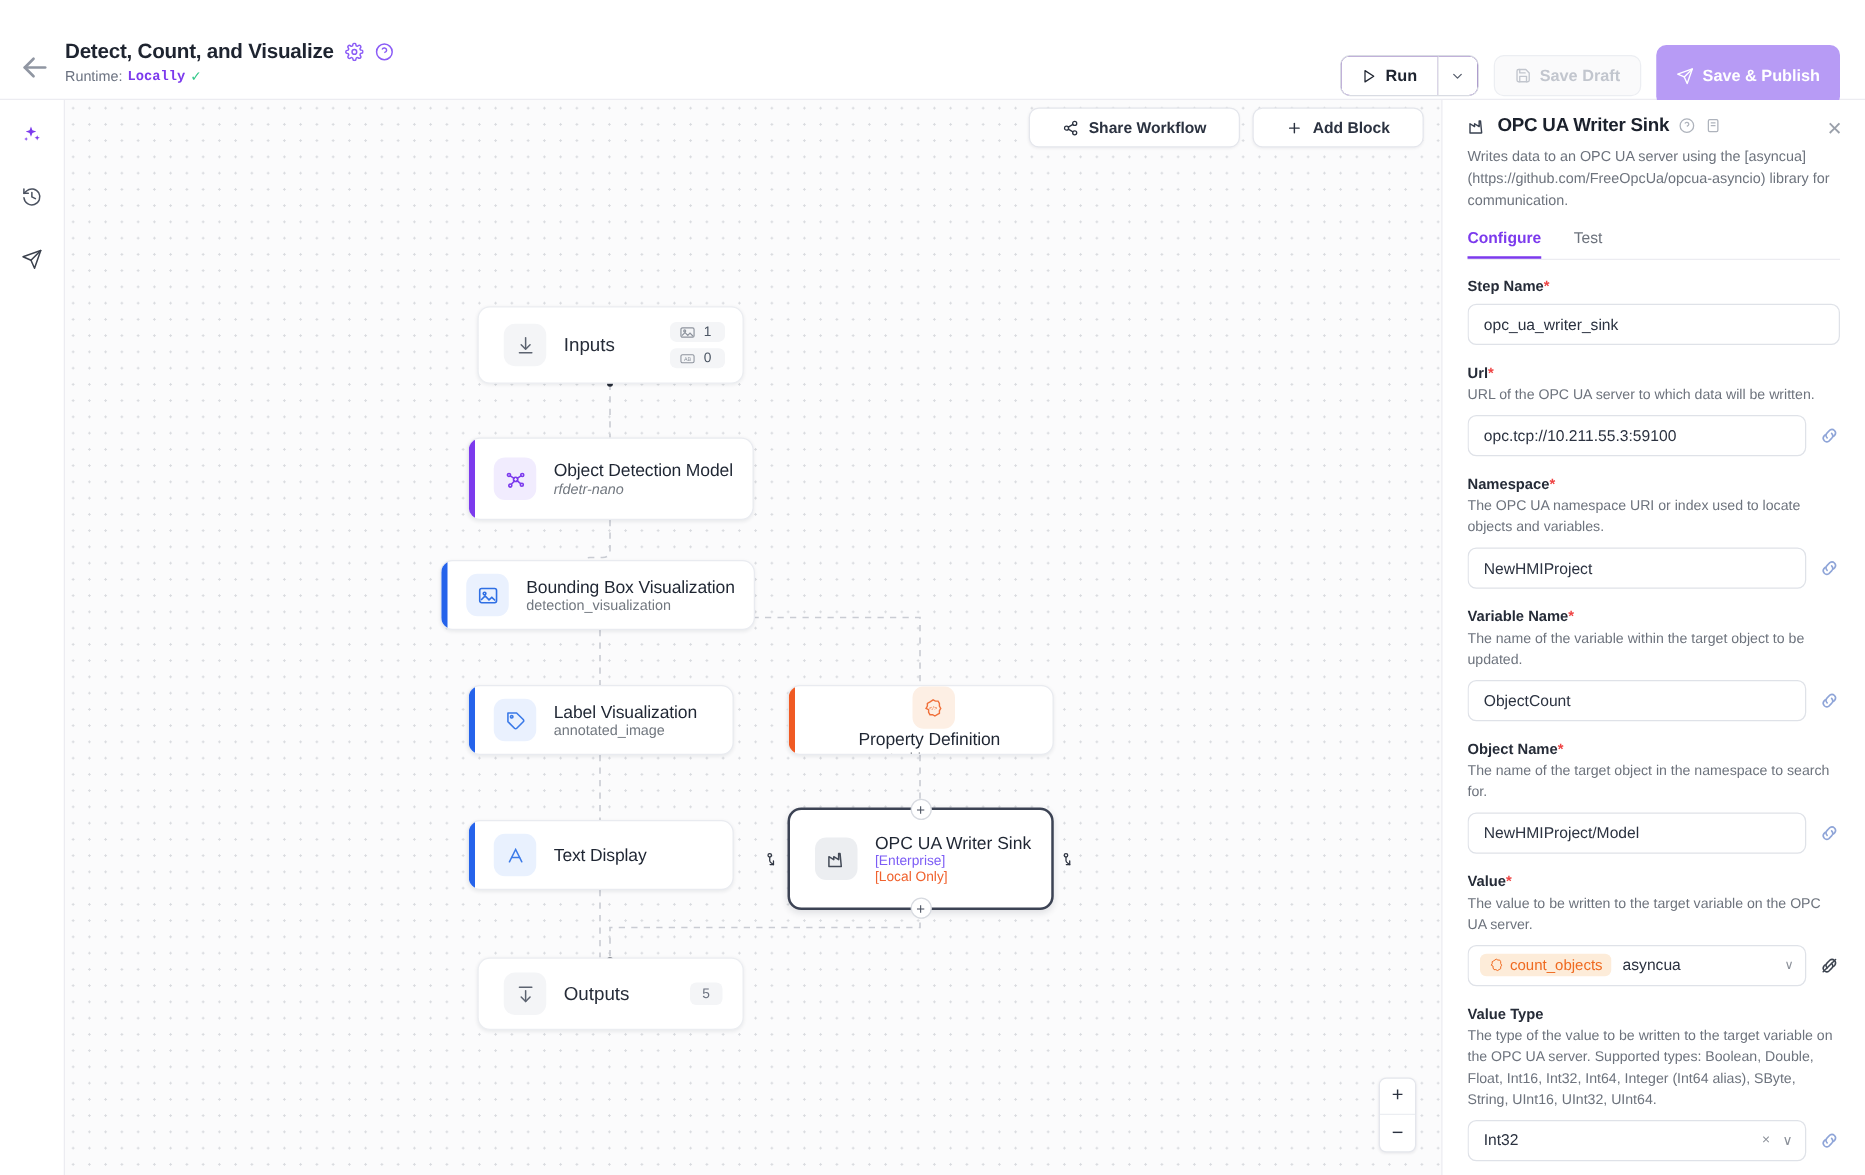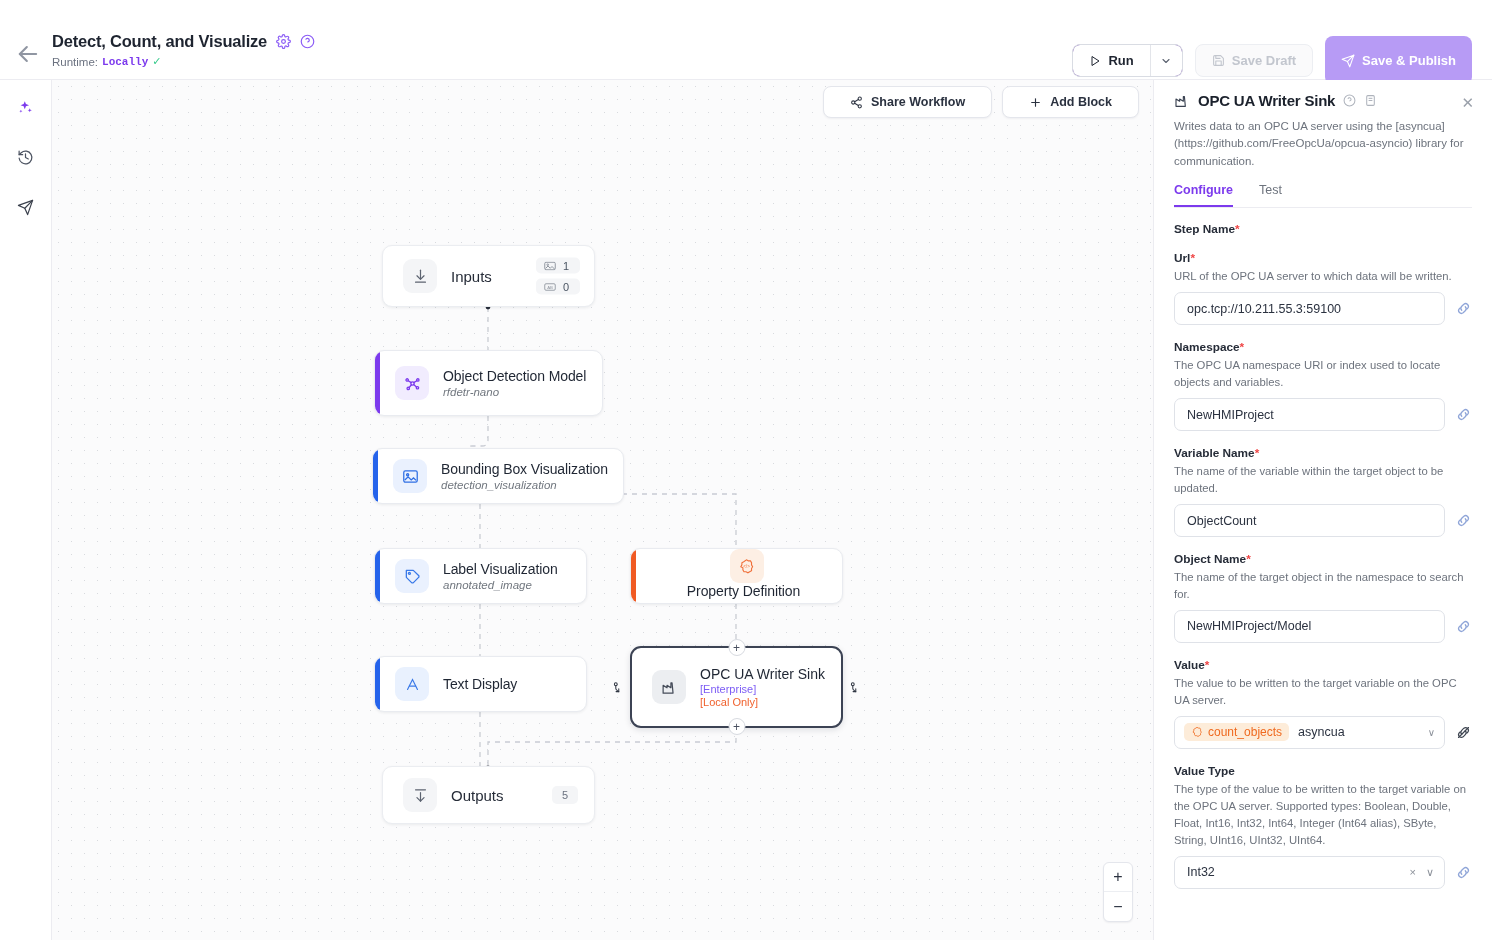--- a/index.html
+++ b/index.html
@@ -91,21 +91,21 @@
     overflow: hidden; cursor: pointer;
   }
   .node .accent { position: absolute; left: 0; top: 0; bottom: 0; width: 5px; }
   .node-ico {
     width: 34px; height: 34px; border-radius: 9px; display: flex; align-items: center; justify-content: center;
     margin-left: 20px; flex: none;
   }
   .node-ico svg { width: 17px; height: 17px; }
   .node-text { margin-left: 14px; display: flex; flex-direction: column; gap: 2px; }
   .node-title { font-size: 14px; color: #1f2633; letter-spacing: -0.1px; }
-  .node-sub { font-size: 11.5px; color: #71777f; font-style: italic; }
+  .node-sub { font-size: 11.5px; color: #71777f; }
   .node-sub.mono-ital { font-style: italic; }
 
   
   .io-node { border-color: #ebedf1; }
   .io-ico { background: #f4f5f7; color: #5c6370; }
   .io-title { font-size: 15px; color: #262c38; }
   .badges { position: absolute; right: 14px; top: 50%; transform: translateY(-50%); display: flex; flex-direction: column; gap: 5px; }
   .badge {
     display: flex; align-items: center; gap: 7px; background: #f4f5f7; border-radius: 5px;
     padding: 2px 8px; font-size: 11px; color: #4b5563; min-width: 44px;
@@ -375,21 +375,21 @@
             <line x1="7.2" y1="17.6" x2="10.6" y2="13.8"></line>
             <line x1="17.6" y1="16.8" x2="13.6" y2="13.4"></line>
           </svg>
       </div>
       <div class="node-text">
         <span class="node-title">Object Detection Model</span>
         <span class="node-sub mono-ital">rfdetr-nano</span>
       </div>
     </div>
 
-    <div class="node" style="left:300px; top:368px; width:252px; height:56px;margin-left:20px;">
+    <div class="node" style="left:300px; top:368px; width:252px; height:56px;">
       <div class="accent" style="background:#2563eb"></div>
       <div class="node-ico" style="background:#eaf1fe;color:#2f6fe4">
         <svg viewBox="0 0 24 24" fill="none" stroke="currentColor" stroke-width="1.8">
             <rect x="2.5" y="4" width="19" height="16" rx="2.2"></rect>
             <circle cx="8" cy="9.6" r="1.5"></circle>
             <path d="M4 17l4.6-4.6L13 16.8 16.2 14 20 17.5"></path>
           </svg>
       </div>
       <div class="node-text">
         <span class="node-title">Bounding Box Visualization</span>
@@ -523,20 +523,23 @@
 
       <div class="tabs">
         <div class="tab active">Configure</div>
         <div class="tab">Test</div>
       </div>
 
       <div class="form">
 
         <div class="field">
           <div class="flabel"><span>Step Name</span><span class="req">*</span></div>
+          <div class="input-row">
+            <div class="input">opc_ua_writer_sink</div>
+          </div>
         </div>
 
         <div class="field">
           <div class="flabel"><span>Url</span><span class="req">*</span></div>
           <div class="fdesc">URL of the OPC UA server to which data will be written.</div>
           <div class="input-row">
             <div class="input">opc.tcp://10.211.55.3:59100</div>
             <span class="link-ico">
               <svg viewBox="0 0 24 24" fill="none" stroke="currentColor" stroke-width="1.8" stroke-linecap="round">
                   <path d="M9.5 14.5a4 4 0 0 1 0-5.6l3-3a4 4 0 0 1 5.6 5.6l-1.4 1.4"></path>

